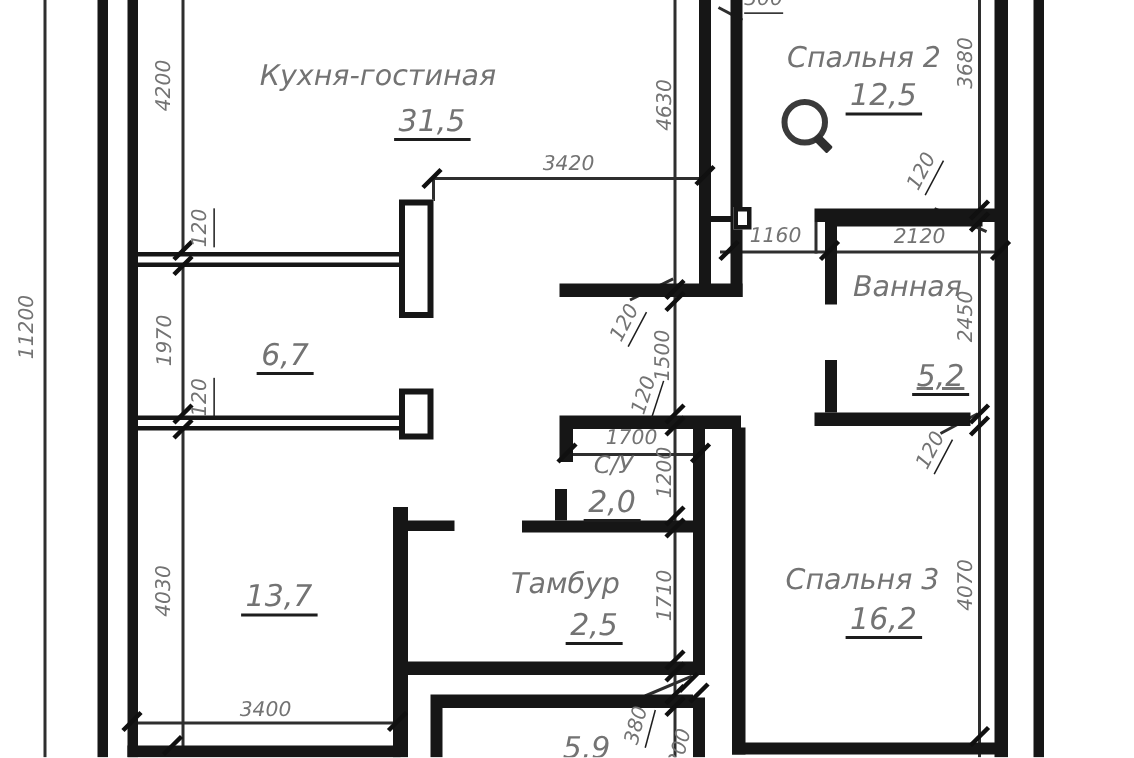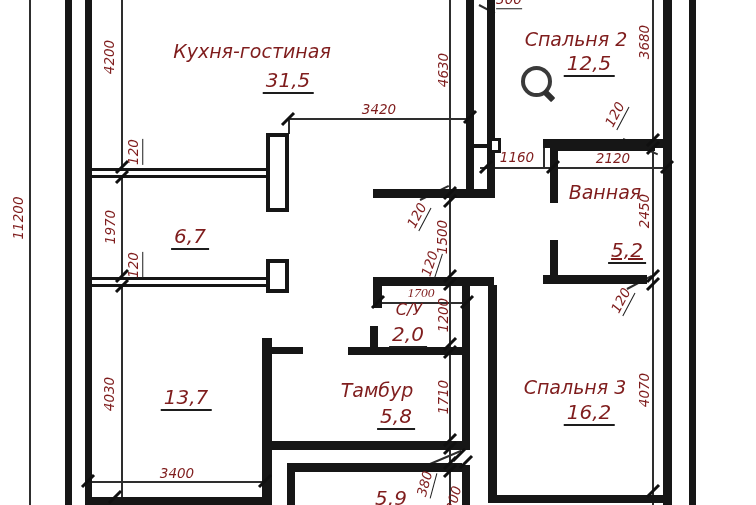--- a/index.html
+++ b/index.html
@@ -1,18 +1,18 @@
 <!DOCTYPE html>
 <html><head>
 <meta charset="utf-8">
 <style>
   html,body{margin:0;padding:0;background:#fff;}
   .plan{
     position:relative;width:756px;height:505px;background:#ffffff;overflow:hidden;
-    font-family:"DejaVu Sans","Liberation Sans",sans-serif;color:#7f1d1d;
+    font-family:"DejaVu Sans","Liberation Sans",sans-serif;color:#737373;
   }
   .wall{position:absolute;background:#161616;}
   .dwall{position:absolute;background:#fff;border-top:3px solid #161616;border-bottom:3px solid #161616;box-sizing:border-box;}
   .pier{position:absolute;background:#fff;border:4px solid #161616;box-sizing:border-box;}
   .jamb{position:absolute;background:#fff;border:3px solid #161616;box-sizing:border-box;}
   .thin{position:absolute;background:#2e2e2e;}
   .leader{position:absolute;height:2px;background:#2e2e2e;transform-origin:left center;}
   .tick{position:absolute;width:17px;height:3px;background:#101010;transform:translate(-50%,-50%) rotate(-45deg);}
   .lbl{position:absolute;transform:translate(-50%,-50%);font-style:italic;white-space:nowrap;line-height:1;}
   .room-name{font-size:19px;}
@@ -121,21 +121,21 @@
 
   <div class="lbl room-name" style="left:605px;top:192px;">Ванная</div>
   <div class="lbl room-area" style="left:627px;top:252px;text-decoration:underline;">5,2</div>
 
   <div class="lbl room-name small" style="left:409px;top:310px;">С/У</div>
   <div class="lbl room-area" style="left:408px;top:336px;">2,0</div>
 
   <div class="lbl room-area" style="left:186px;top:399px;">13,7</div>
 
   <div class="lbl room-name" style="left:377px;top:390px;">Тамбур</div>
-  <div class="lbl room-area" style="left:396px;top:418px;">5,8</div>
+  <div class="lbl room-area" style="left:396px;top:418px;">2,5</div>
 
   <div class="lbl room-name" style="left:575px;top:387px;">Спальня 3</div>
   <div class="lbl room-area" style="left:589px;top:414px;">16,2</div>
 
   <div class="lbl room-area" style="left:391px;top:500px;">5,9</div>
 
   <div class="lbl dim v" style="left:19px;top:218px;">11200</div>
   <div class="lbl dim v" style="left:110px;top:57px;">4200</div>
   <div class="lbl dim v u" style="left:135px;top:152px;">120</div>
   <div class="lbl dim v" style="left:111px;top:227px;">1970</div>
@@ -153,21 +153,21 @@
 
   <div class="lbl dim v" style="left:645px;top:42px;">3680</div>
   <div class="lbl dim u" style="left:616px;top:115px;transform:translate(-50%,-50%) rotate(-62deg);">120</div>
   <div class="lbl dim v" style="left:645px;top:211px;">2450</div>
   <div class="lbl dim u" style="left:622px;top:301px;transform:translate(-50%,-50%) rotate(-62deg);">120</div>
   <div class="lbl dim v" style="left:645px;top:390px;">4070</div>
 
   <div class="lbl dim" style="left:379px;top:110px;">3420</div>
   <div class="lbl dim" style="left:517px;top:158px;">1160</div>
   <div class="lbl dim" style="left:613px;top:159px;">2120</div>
-  <div class="lbl dim" style="left:421px;top:293px;font-family:Liberation Serif, serif;">1700</div>
+  <div class="lbl dim" style="left:421px;top:293px;">1700</div>
   <div class="lbl dim" style="left:177px;top:474px;">3400</div>
   <div class="lbl dim u" style="left:509px;top:1px;">300</div>
 
   <div class="zoom-cursor">
     <div class="lens"></div>
     <div class="handle"></div>
   </div>
 </div>
 
 </body></html>

